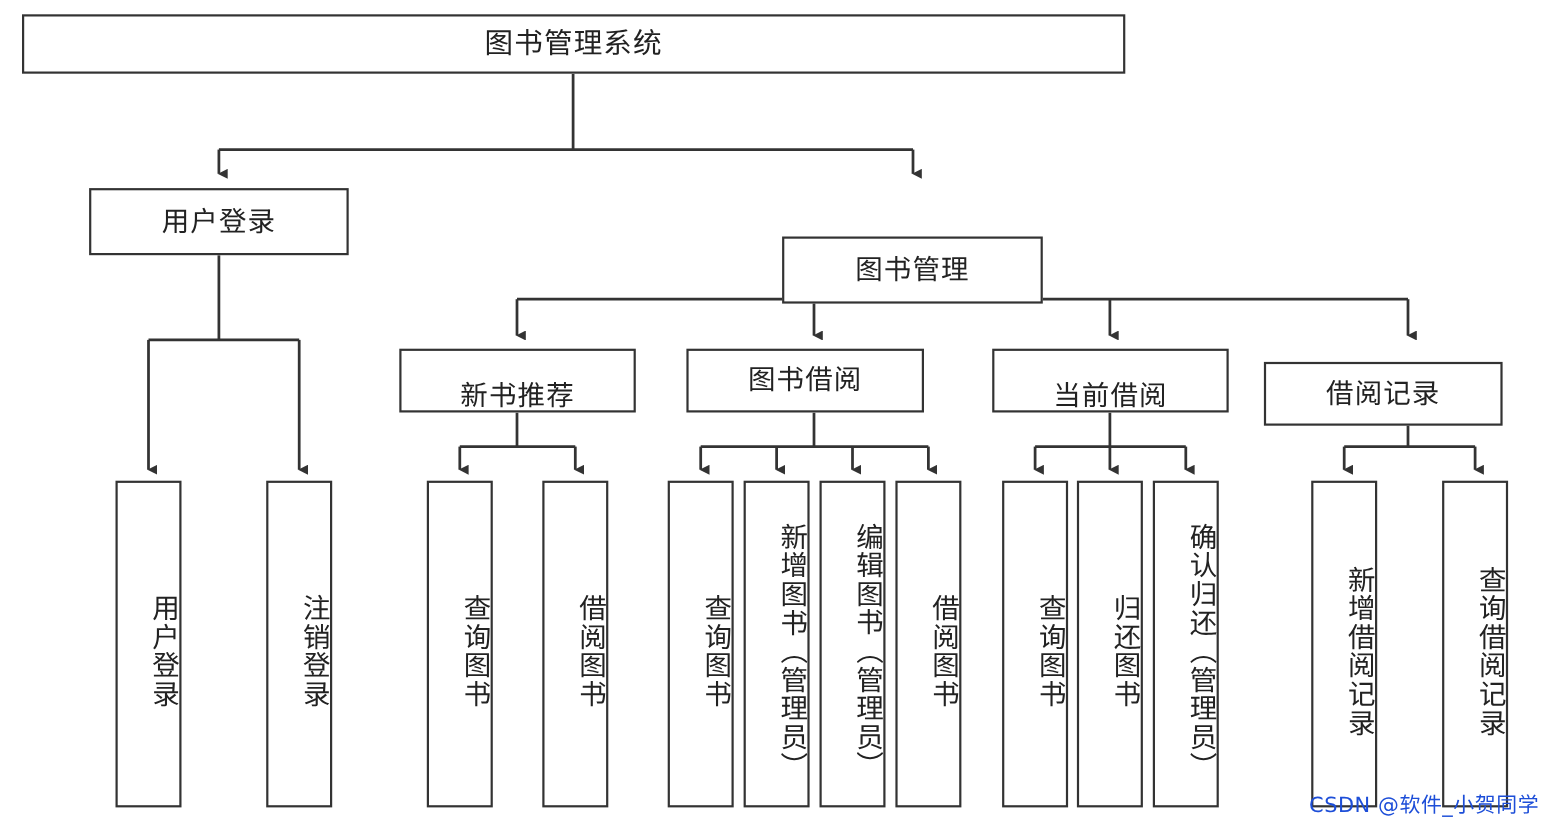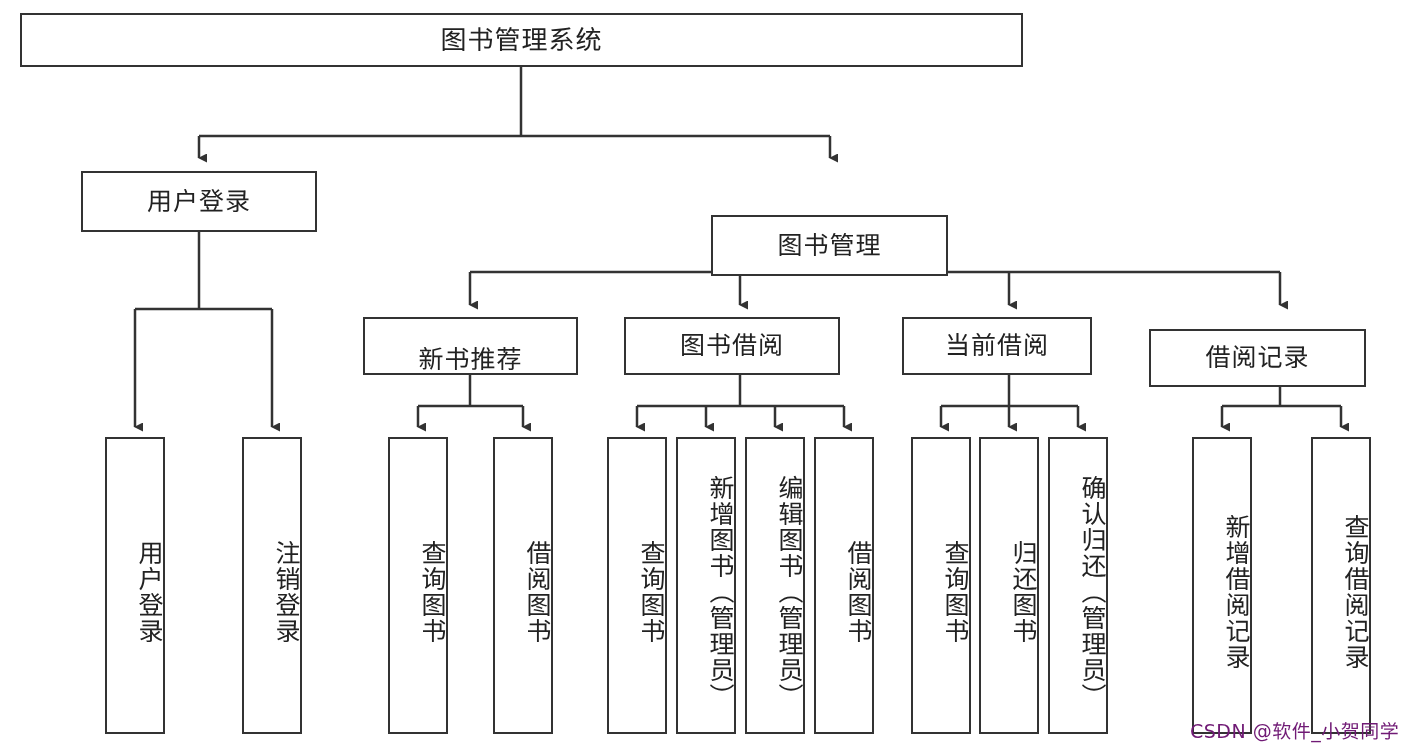--- a/index.html
+++ b/index.html
@@ -56,21 +56,21 @@
     top: 0;
     width: 1405px;
     height: 747px;
     pointer-events: none;
   }
   .watermark {
     position: absolute;
     left: 1190px;
     top: 716px;
     font-size: 19px;
-    color: #701a75;
+    color: #1d4ed8;
     white-space: nowrap;
     letter-spacing: 0.5px;
   }
 </style>
 </head>
 <body>
 
 <div id="canvas">
 
   <svg class="edge-layer" viewBox="0 0 1405 747" xmlns="http://www.w3.org/2000/svg">
@@ -133,21 +133,21 @@
   <div class="node node-h" style="left:711px; top:171px; width:237px; height:61px;margin-top:44px;">
     <span>图书管理</span>
   </div>
 
   <div class="node node-h" style="left:363px; top:317px; width:215px; height:58px;align-items:flex-end;">
     <span>新书推荐</span>
   </div>
   <div class="node node-h" style="left:624px; top:317px; width:216px; height:58px;">
     <span>图书借阅</span>
   </div>
-  <div class="node node-h" style="left:902px; top:317px; width:190px; height:58px;">
+  <div class="node node-h" style="left:902px; top:317px; width:215px; height:58px;align-items:flex-end;">
     <span>当前借阅</span>
   </div>
   <div class="node node-h" style="left:1149px; top:317px; width:217px; height:58px;margin-top:12px;">
     <span>借阅记录</span>
   </div>
 
   <div class="node node-v" style="left:105px; top:437px; width:60px; height:297px;">
     <span>用户登录</span>
   </div>
   <div class="node node-v" style="left:242px; top:437px; width:60px; height:297px;">

